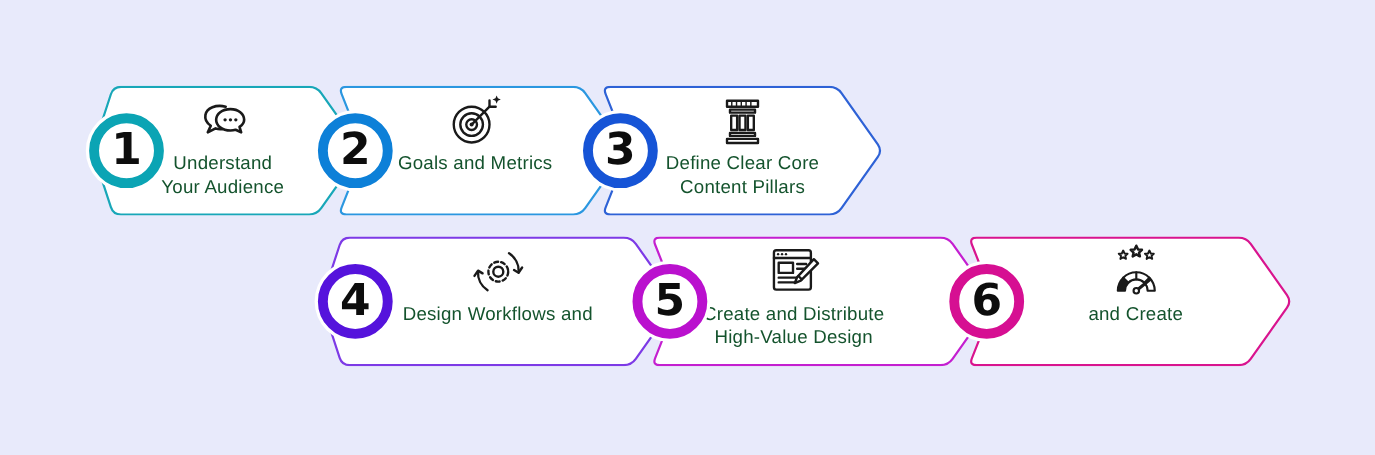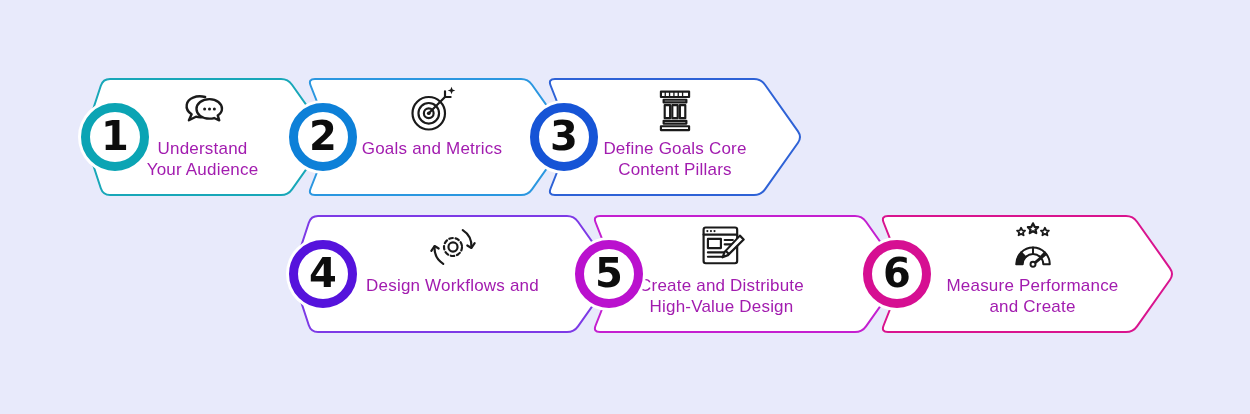--- a/index.html
+++ b/index.html
@@ -17,21 +17,21 @@
     font-family:"DejaVu Sans", sans-serif;
     font-weight:800;font-size:40px;color:#0d0d0d;line-height:1;
     padding-bottom:2px;box-sizing:border-box;
   }
   .content{
     position:absolute;display:flex;flex-direction:column;align-items:center;
     text-align:center;
   }
   .iconbox{width:52px;height:52px;margin-bottom:2px;}
   .label{
-    font-size:17px;line-height:21px;font-weight:500;color:#a21caf;
+    font-size:17px;line-height:21px;font-weight:500;color:#14532d;
     letter-spacing:.2px;white-space:nowrap;
   }
   .label span{display:block;}
 </style>
 </head>
 <body>
 
 <div id="canvas">
 
   <svg class="arrow" style="left:83px;top:78px" width="247" height="118">
@@ -101,21 +101,21 @@
           <rect x="14.5" y="19.5" width="5" height="12"></rect>
           <rect x="21.5" y="19.5" width="5" height="12"></rect>
           <rect x="28.5" y="19.5" width="5" height="12"></rect>
           <rect x="13.5" y="34" width="21" height="2.5"></rect>
           <rect x="11" y="39" width="26" height="3.5"></rect>
         </g>
         <path d="M15 7 V12 M19 7 V12 M23 7 V12 M27 7 V12 M31 7 V12" stroke="#1a1a1a" stroke-width="1.2"></path>
       </svg>
     </div>
     <div class="label">
-      <span>Define Goals Core</span>
+      <span>Define Clear Core</span>
         <span>Content Pillars</span>
     </div>
   </div>
 
   <div class="content" style="left:345px;top:221px;width:215px">
     <div class="iconbox">
       <svg viewBox="0 0 48 48" width="52" height="52">
         <g fill="none" stroke="#1a1a1a" stroke-width="2" stroke-linecap="round" stroke-linejoin="round">
           <circle cx="24" cy="24" r="4.2"></circle>
           <circle cx="24" cy="24" r="8.3" stroke-dasharray="3.3 2.6"></circle>
@@ -164,21 +164,20 @@
           <path transform="translate(35,10) scale(0.9)" d="M0 -4.2 L1.3 -1.4 L4.1 -1.2 L2 0.8 L2.6 3.6 L0 2.1 L-2.6 3.6 L-2 0.8 L-4.1 -1.2 L-1.3 -1.4 Z"></path>
           <path d="M8.5 40 A 15.5 15.5 0 0 1 39.5 40 L33.5 40 A 9.5 9.5 0 0 0 14.5 40 Z"></path>
           <path d="M13 29 L17.3 33.3 M24 24.5 L24 30.5 M35 29 L30.7 33.3"></path>
           <path d="M24 40 L35.5 30.5" stroke-width="2.6"></path>
         </g>
         <path d="M8.5 40 A 15.5 15.5 0 0 1 13 29 L17.3 33.3 A 9.5 9.5 0 0 0 14.5 40 Z" fill="#1a1a1a"></path>
         <circle cx="24" cy="40" r="2.3" fill="#ffffff" stroke="#1a1a1a" stroke-width="1.8"></circle>
       </svg>
     </div>
     <div class="label">
-      <span>Measure Performance</span>
         <span>and Create</span>
     </div>
   </div>
 
   <div class="badge" style="left:77px;top:99px">
     <svg width="76" height="76">
       <circle cx="38" cy="38" r="37" fill="#ffffff"></circle>
       <circle cx="38" cy="38" r="29.5" fill="#ffffff" stroke-width="9" stroke="#0ba4b4"></circle>
     </svg>
     <div class="num">1</div>

